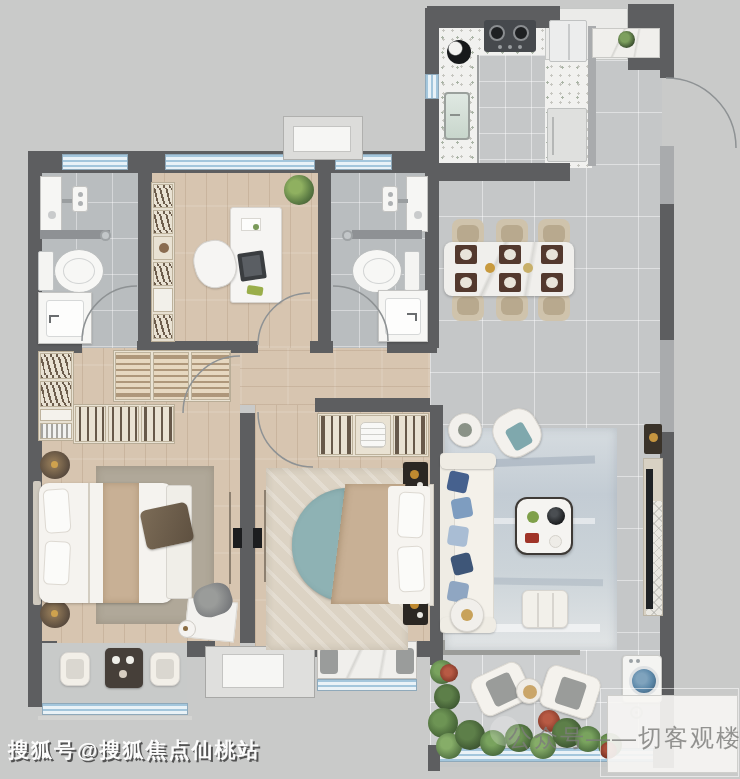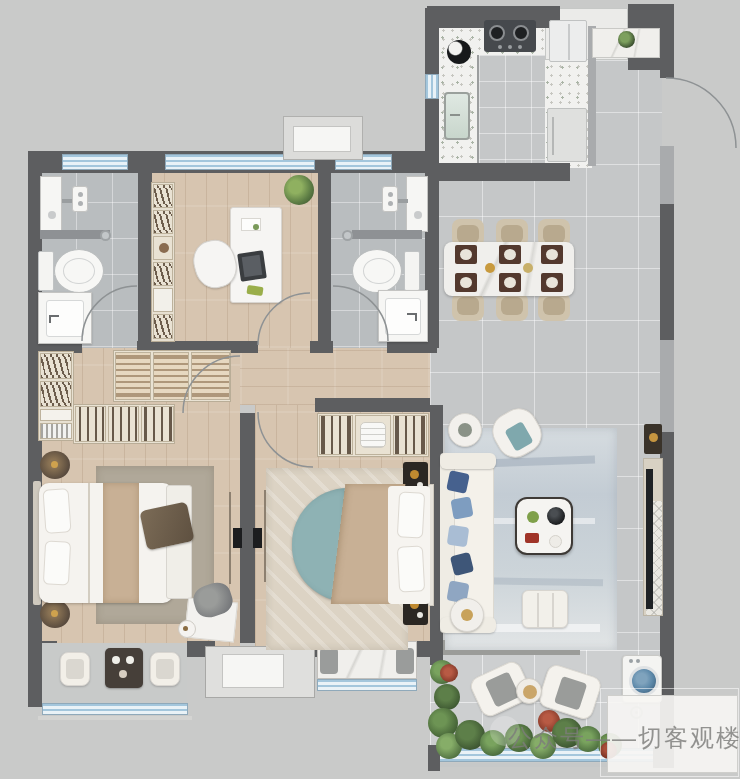--- a/index.html
+++ b/index.html
@@ -390,14 +390,15 @@
     <path d="M 388 341 A 55 55 0 0 0 333 286" fill="none" stroke="#8e9294" stroke-width="1.5"></path>
     <path d="M 240 356 A 57 57 0 0 0 183 413" fill="none" stroke="#8e9294" stroke-width="1.5"></path>
     <path d="M 258 412 A 55 55 0 0 0 313 467" fill="none" stroke="#8e9294" stroke-width="1.5"></path>
     <path d="M 666 78 A 70 70 0 0 1 736 148" fill="none" stroke="#8e9294" stroke-width="1.5"></path>
   </svg>
 
   <div class="abs" style="left:600px;top:688px;width:139px;height:89px;border:1px solid rgba(255,255,255,.55)"></div>
   <div class="abs" style="left:607px;top:695px;width:131px;height:78px;background:rgba(246,245,243,.92);border:1px solid #cfcfcc"></div>
   <div class="abs circle" style="left:490px;top:716px;width:30px;height:30px;background:rgba(255,255,255,.22)"></div>
   <div class="wm-right">公众号——切客观楼市</div>
+  <div class="wm-left">搜狐号@搜狐焦点仙桃站</div>
 
 </div>
 
 </body></html>

